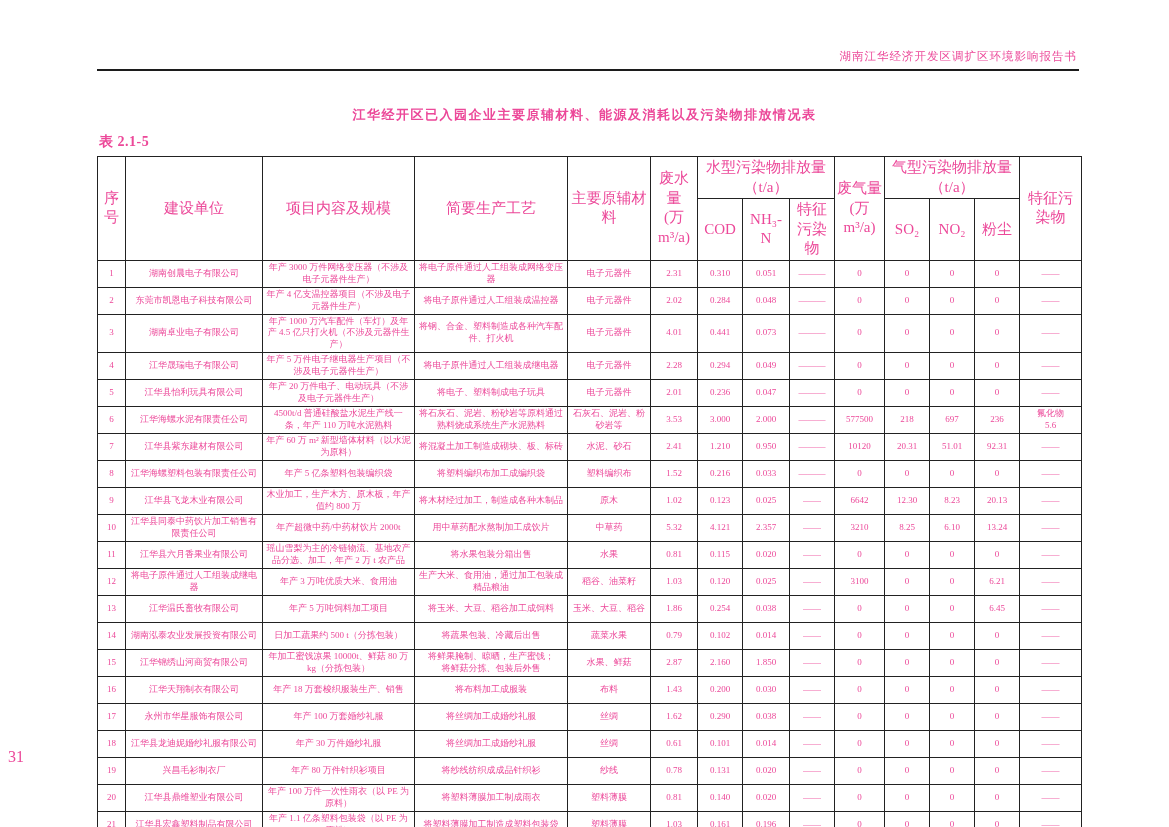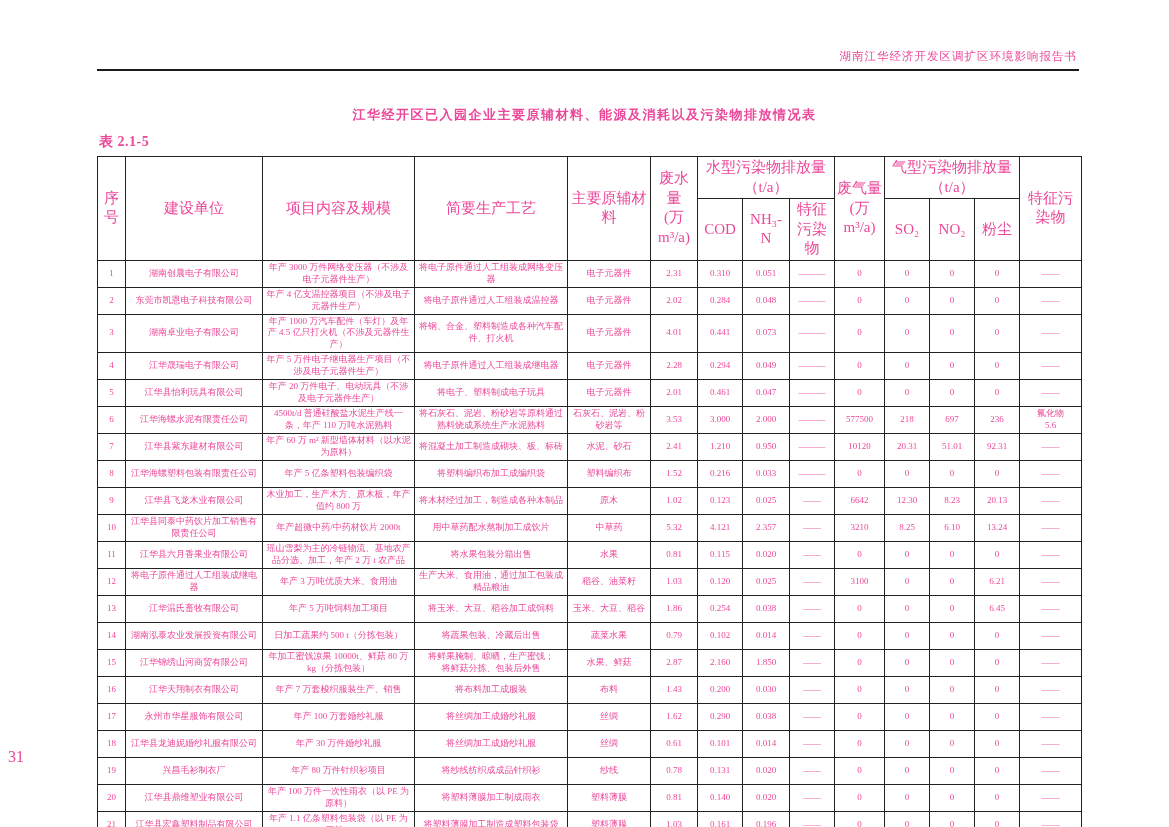--- a/index.html
+++ b/index.html
@@ -170,21 +170,21 @@
           <td class="num">0</td>
           <td>——</td>
         </tr>
         <tr>
           <td>5</td>
           <td class="al">江华县怡利玩具有限公司</td>
           <td class="al">年产 20 万件电子、电动玩具（不涉及电子元器件生产）</td>
           <td class="al">将电子、塑料制成电子玩具</td>
           <td>电子元器件</td>
           <td class="num">2.01</td>
-          <td class="num">0.461</td>
+          <td class="num">0.236</td>
           <td class="num">0.047</td>
           <td>———</td>
           <td class="num">0</td>
           <td class="num">0</td>
           <td class="num">0</td>
           <td class="num">0</td>
           <td>——</td>
         </tr>
         <tr>
           <td>6</td>
@@ -344,21 +344,21 @@
           <td>——</td>
           <td class="num">0</td>
           <td class="num">0</td>
           <td class="num">0</td>
           <td class="num">0</td>
           <td>——</td>
         </tr>
         <tr>
           <td>16</td>
           <td class="al">江华天翔制衣有限公司</td>
-          <td class="al">年产 7 万套梭织服装生产、销售</td>
+          <td class="al">年产 18 万套梭织服装生产、销售</td>
           <td class="al">将布料加工成服装</td>
           <td>布料</td>
           <td class="num">1.43</td>
           <td class="num">0.200</td>
           <td class="num">0.030</td>
           <td>——</td>
           <td class="num">0</td>
           <td class="num">0</td>
           <td class="num">0</td>
           <td class="num">0</td>

